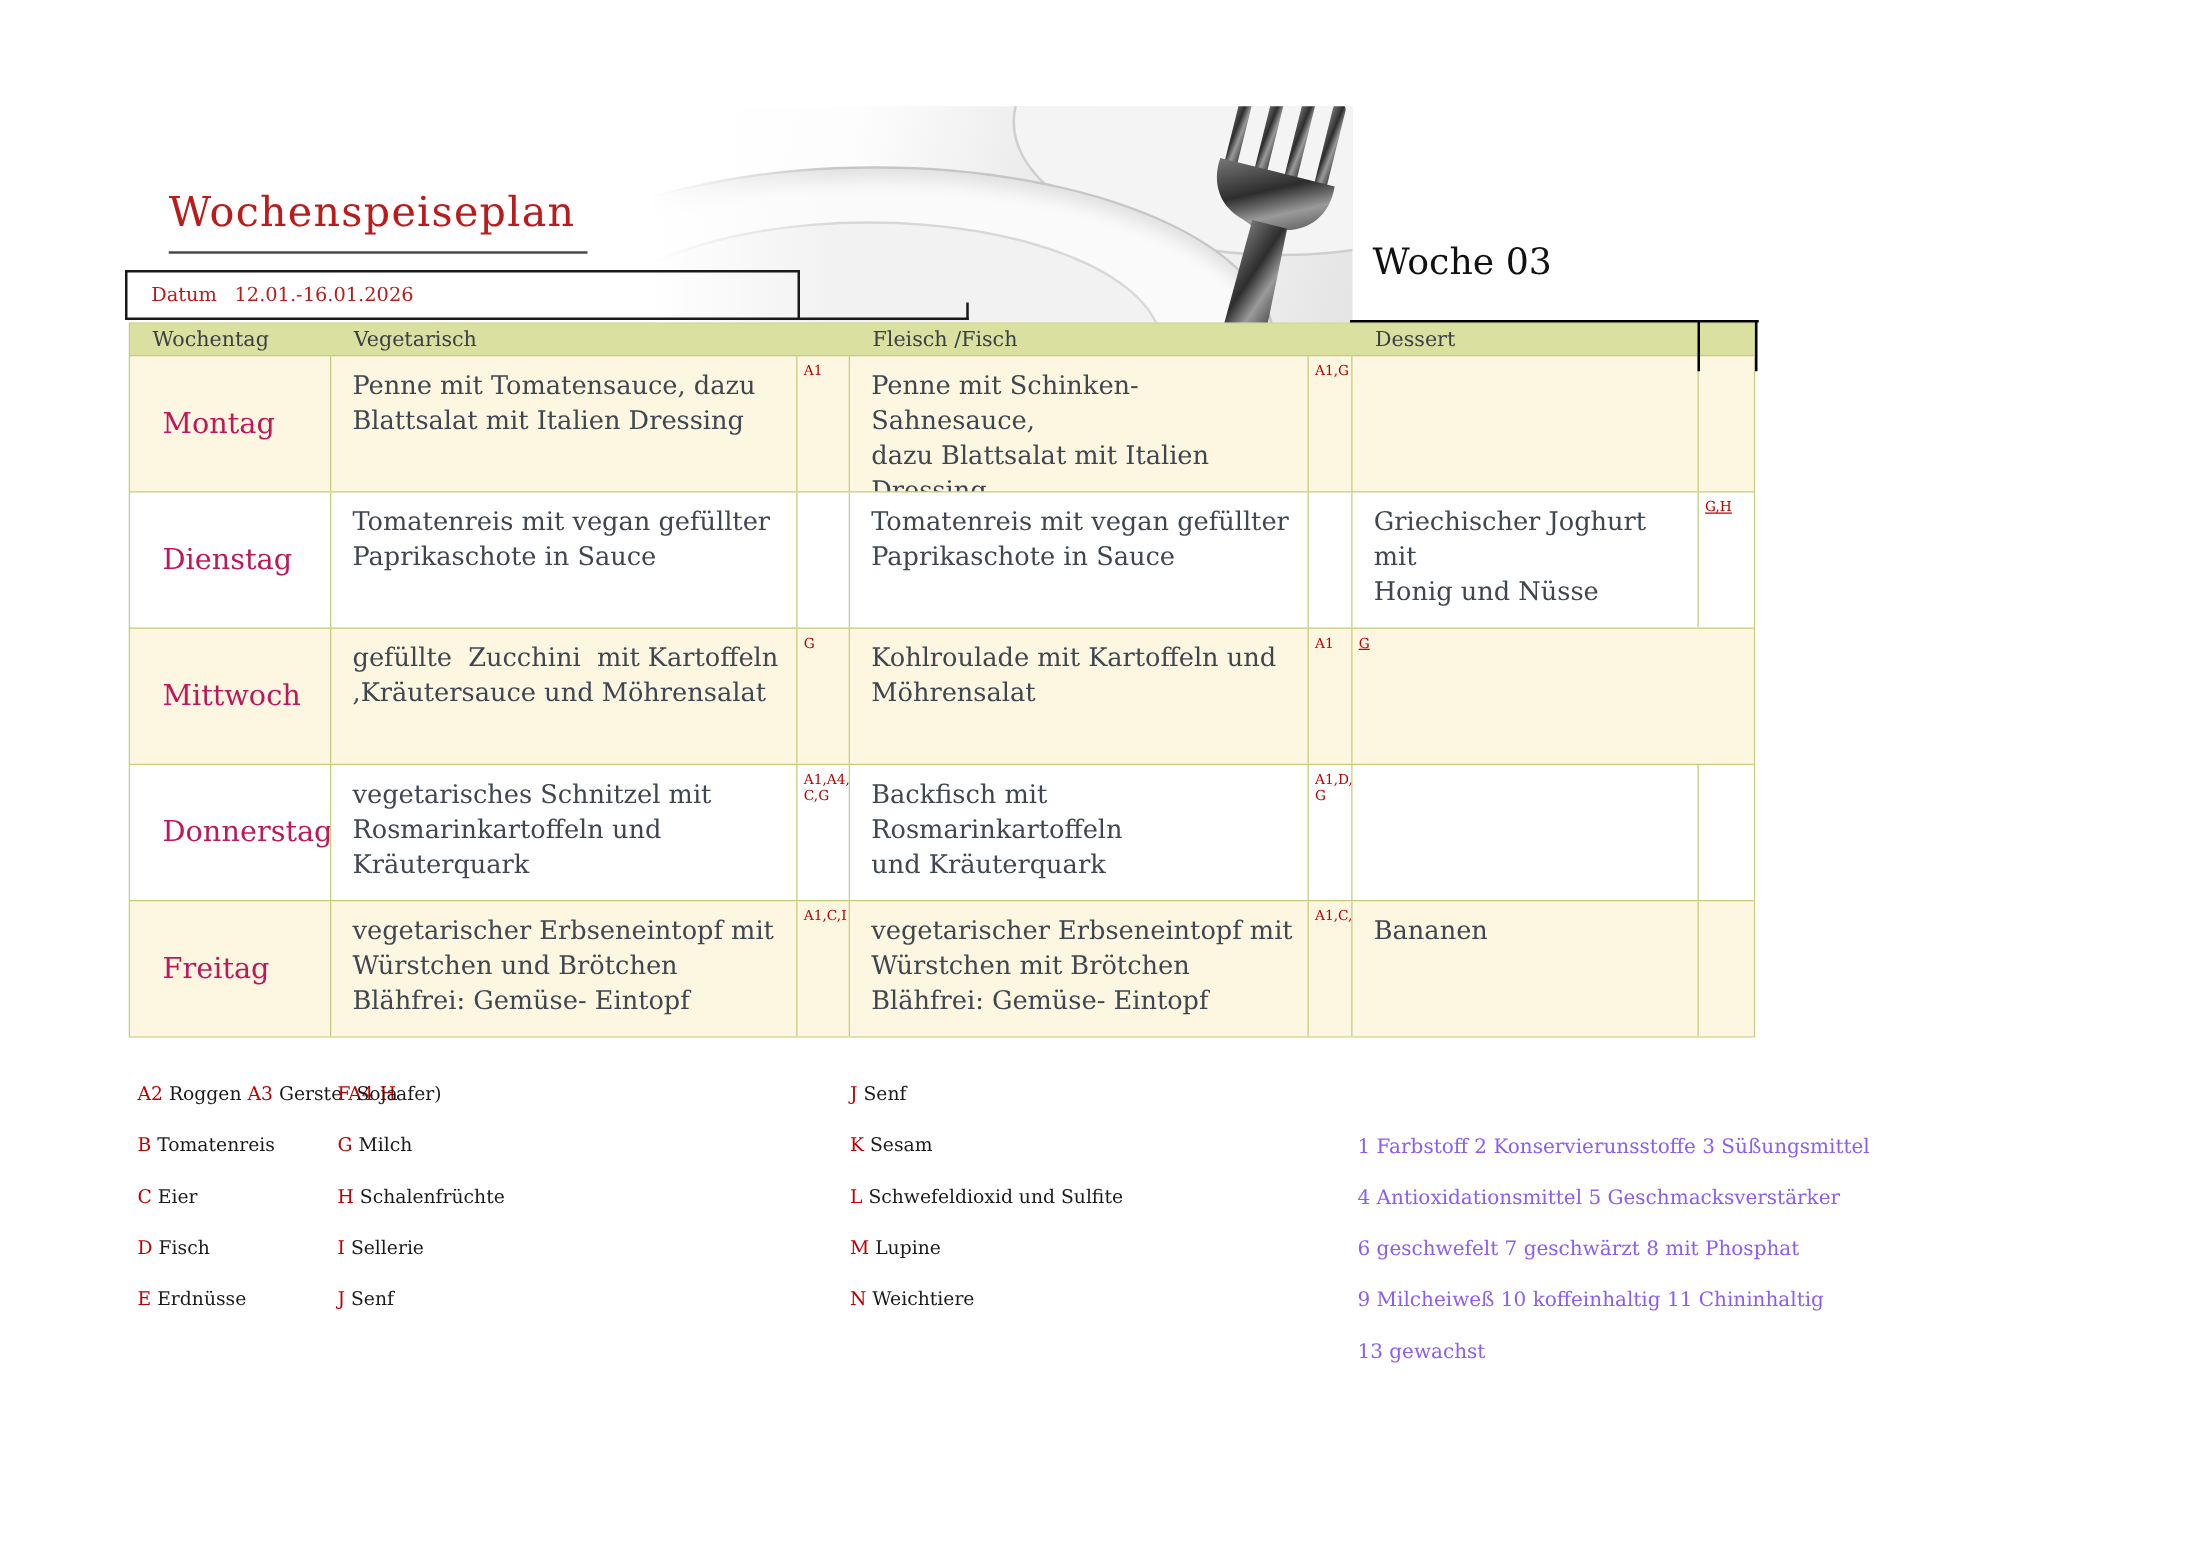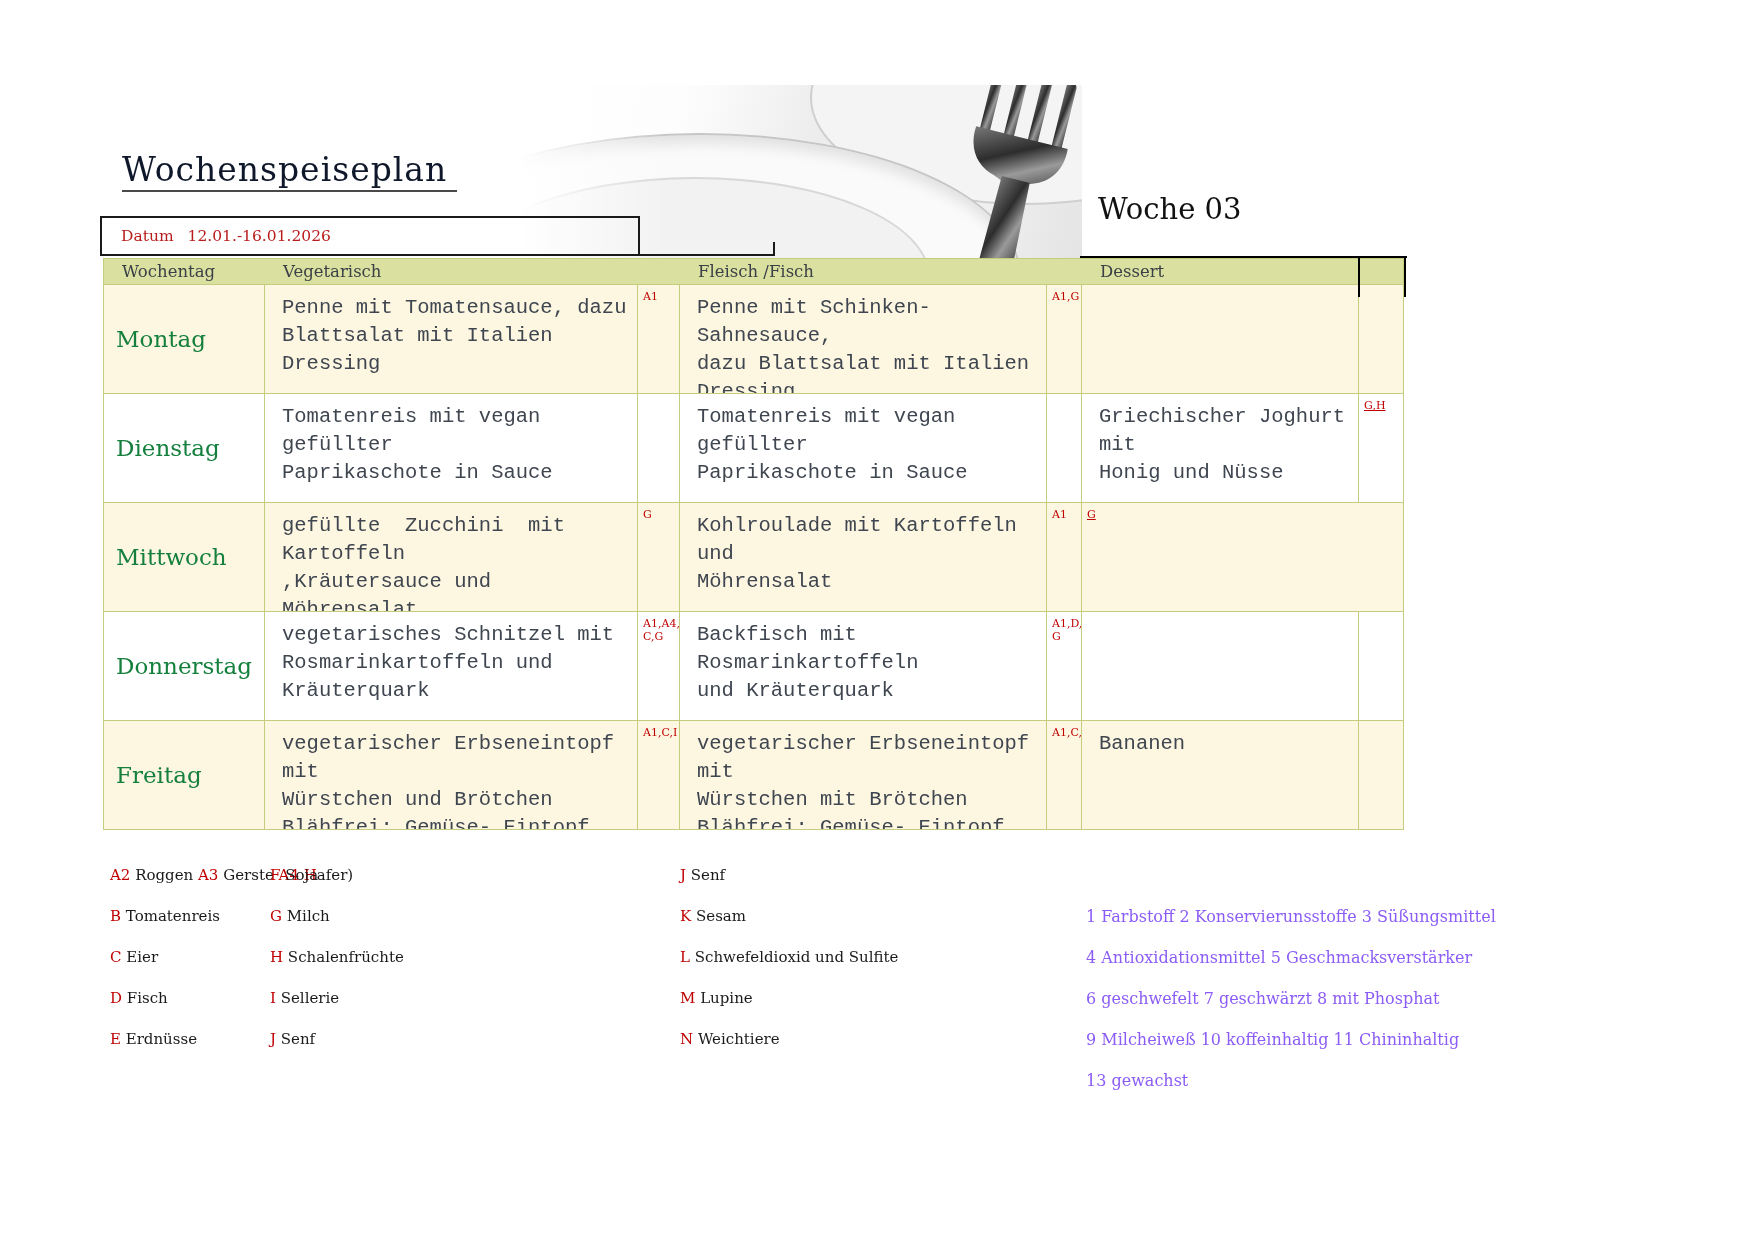--- a/index.html
+++ b/index.html
@@ -11,41 +11,41 @@
            background:linear-gradient(105deg,#ffffff 0%,#fdfdfd 28%,#ececec 52%,#f8f8f8 68%,#e4e4e4 100%); }
   .photo .fade { position:absolute; inset:0; background:linear-gradient(90deg,#ffffff 0%,rgba(255,255,255,0) 26%); z-index:5; }
   .ell { position:absolute; border-radius:50%; }
   .p3 { left:290px; top:-95px; width:430px; height:215px; background:#f4f4f4; border:2px solid #cfcfcf; }
   .p1 { left:-140px; top:48px; width:640px; height:280px; background:#fafafa; border:2px solid #c6c6c6;
         box-shadow: inset 0 8px 14px rgba(0,0,0,.10); }
   .p2 { left:-60px; top:92px; width:470px; height:200px; background:#f2f2f2; border:2px solid #d8d8d8; }
   .fork { position:absolute; right:-14px; top:-12px; width:150px; height:205px; transform:rotate(14deg); z-index:6; }
 
   
-  .title { position:absolute; left:122px; top:150px; font-size:33px; letter-spacing:1px; color:#0f172a;
-           border-bottom:2px solid #4a4a4a; padding:0 10px 1px 0; }
+  .title { position:absolute; left:135px; top:150px; font-size:33px; letter-spacing:1px; color:#b91c1c;
+           border-bottom:2px solid #4a4a4a; padding:0 10px 12px 0; }
   .datebox { position:absolute; left:100px; top:216px; width:540px; height:40px; border:2px solid #1a1a1a;
              display:flex; align-items:center; padding-left:19px; font-size:15.5px; color:#b91c1c; background:transparent; z-index:7;}
   .datebox .dlabel { margin-right:14px; }
   .box-ext  { position:absolute; left:640px; top:254px; width:135px; height:2px; background:#1a1a1a; z-index:7;}
   .box-tick { position:absolute; left:773px; top:242px; width:2px;  height:14px; background:#1a1a1a; z-index:7;}
   .week { position:absolute; left:1098px; top:192px; font-size:29px; color:#111111; }
 
   
   .menu-table { position:absolute; left:103px; top:258px; width:1301px; border:1px solid #c3cd7d; }
   .thead, .trow { display:grid; grid-template-columns:161px 373px 42px 367px 35px 277px 44px; }
   .thead { height:25px; background:#d9e0a0; }
   .thead .hcell { display:flex; align-items:center; font-size:16.5px; color:#3b4046; padding-left:18px; }
   .trow { height:109px; border-top:1px solid #c3cd7d; }
   .trow.cream { background:#fdf6e1; }
   .trow.white { background:#ffffff; }
   .cell { border-right:1px solid #c3cd7d; overflow:hidden; }
   .cell.last { border-right:none;text-decoration:underline; }
-  .day-cell  { display:flex; align-items:center; padding-left:12px; font-size:23px; color:#15803d; }
-  .meal-cell { padding:9px 8px 0 17px; font-size:20.5px; line-height:28px; color:#3f4650; white-space:pre-wrap;font-family:Liberation Mono, monospace; }
+  .day-cell  { display:flex; align-items:center; padding-left:26px; font-size:23px; color:#be185d; }
+  .meal-cell { padding:9px 8px 0 17px; font-size:20.5px; line-height:28px; color:#3f4650; white-space:pre-wrap; }
   .code-cell { padding:5px 1px 0 5px; font-size:11px; line-height:13px; color:#c00000; white-space:pre-wrap; }
   .blk-h  { position:absolute; left:1080px; top:256px; width:327px; height:2px; background:#000; z-index:8; }
   .blk-v1 { position:absolute; left:1358px; top:256px; width:2px; height:41px; background:#000; z-index:8; }
   .blk-v2 { position:absolute; left:1404px; top:256px; width:2px; height:41px; background:#000; z-index:8; }
 
   
   .legend-col { position:absolute; top:866px; font-size:15px; color:#1a1a1a; }
   .legend-col.c1 { left:110px; } .legend-col.c2 { left:270px; } .legend-col.c3 { left:680px; }
   .legend-entry { height:41px; }
   .red { color:#c00000; }

